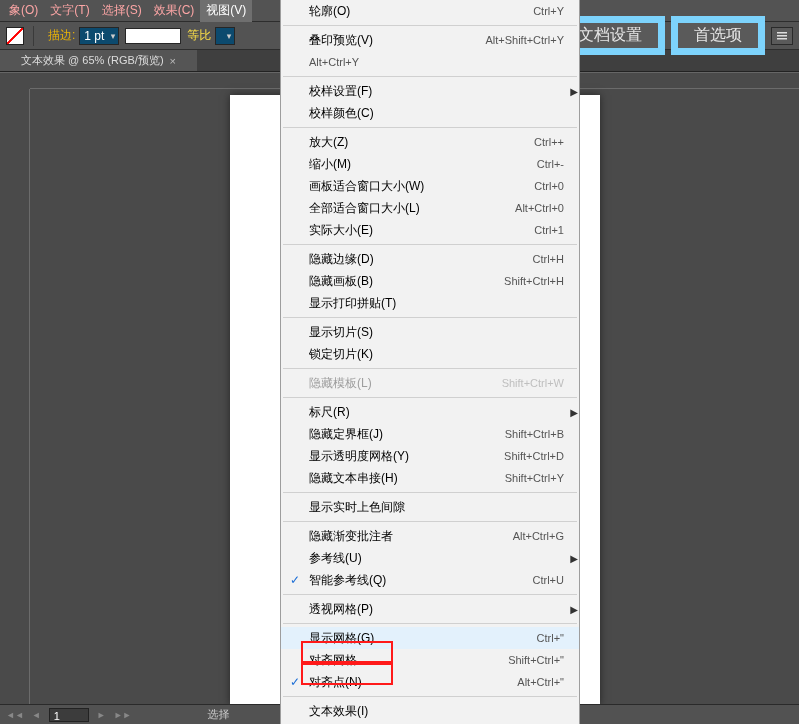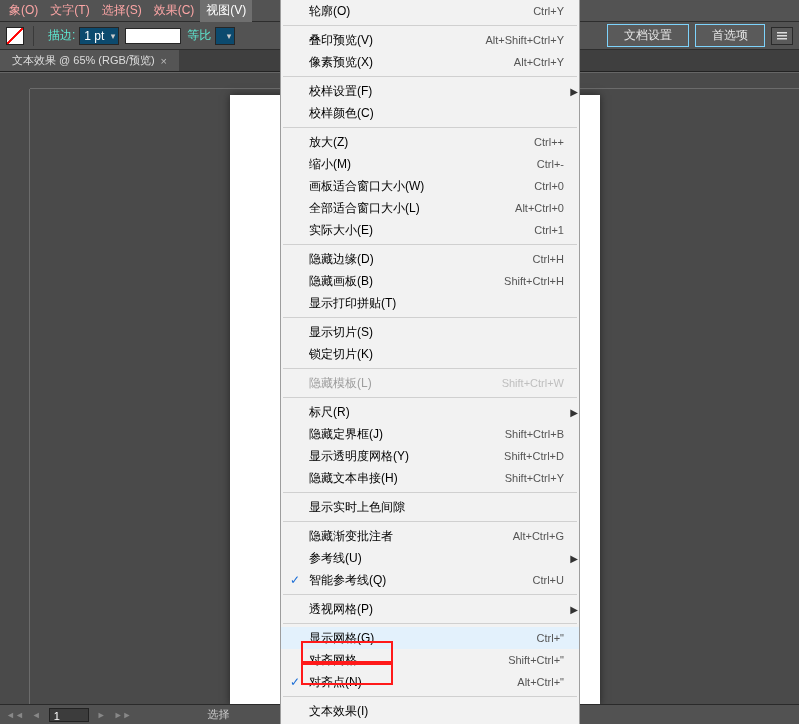--- a/index.html
+++ b/index.html
@@ -42,58 +42,58 @@
     align-items: center;
     padding: 0 6px;
   }
   .swatch {
     width: 18px; height: 18px; border: 1px solid #222;
     background: #fff; margin-right: 3px;
   }
   .swatch.none {
     background: linear-gradient(135deg, #fff 45%, red 47%, red 53%, #fff 55%);
   }
-  .tool-lbl { color: #5eead4; margin: 0 4px 0 8px; }
+  .tool-lbl { color: #eab308; margin: 0 4px 0 8px; }
   .tool-sep { width:1px; height:20px; background:#3a3a3a; margin:0 6px; }
   .pt-drop {
     display:inline-flex; align-items:center;
     background:#0c4a6e; border:1px solid #262626;
     height:18px; padding:0 14px 0 4px;
     color:#fff; position:relative; min-width:40px;
   }
   .pt-drop::after { content:"▾"; position:absolute; right:3px; font-size:9px; color:#ccc;}
   .line-drop {
     width: 56px; height: 16px; border:1px solid #262626; background:#fff;
     margin-right:6px;
   }
   .uniform {
-    color:#5eead4; margin-right:4px;
+    color:#fde047; margin-right:4px;
   }
   .right-tools {
     margin-left:auto; display:flex; align-items:center; gap:6px;
   }
   .btn {
-    background:#5a5a5a; border:1px solid #7dd3fc; color:#e6e6e6;
-    padding:2px 16px; font-size:12px;
+    background:#5a5a5a; border:7px solid #7dd3fc; color:#e6e6e6;
+    padding:2px 16px; font-size:16px;
   }
   .gear-drop {
     width:22px; height:18px; border:1px solid #2a2a2a; background:#5a5a5a;
     display:flex; align-items:center; justify-content:center;
   }
 
   
   .tabbar {
     height: 22px;
     background: #3f3f3f;
     border-bottom: 1px solid #222;
     display:flex; align-items:center;
   }
   .doc-tab {
     background: #555; color:#ddd;
-    padding: 3px 12px; font-size: 11px;
+    padding: 3px 21px; font-size: 11px;
     display:flex; align-items:center; gap:6px;
   }
   .doc-tab .x { font-size:11px; color:#bbb; }
 
   
   .workspace {
     position: relative;
     height: 632px;
     background: #4a4a4a;
     border-top: 1px solid #666;
@@ -238,21 +238,20 @@
     </div>
     <div class="dd-sep"></div>
     <div class="dd-row">
       <span class="dd-check"></span>
       <span class="dd-label">叠印预览(V)</span>
       <span class="dd-accel">Alt+Shift+Ctrl+Y</span>
       <span class="dd-arrow"></span>
     </div>
     <div class="dd-row">
       <span class="dd-check"></span>
-      <span class="dd-label">像素预览(X)</span>
       <span class="dd-accel">Alt+Ctrl+Y</span>
       <span class="dd-arrow"></span>
     </div>
     <div class="dd-sep"></div>
     <div class="dd-row">
       <span class="dd-check"></span>
       <span class="dd-label">校样设置(F)</span>
       <span class="dd-accel"></span>
       <span class="dd-arrow">▶</span>
     </div>

